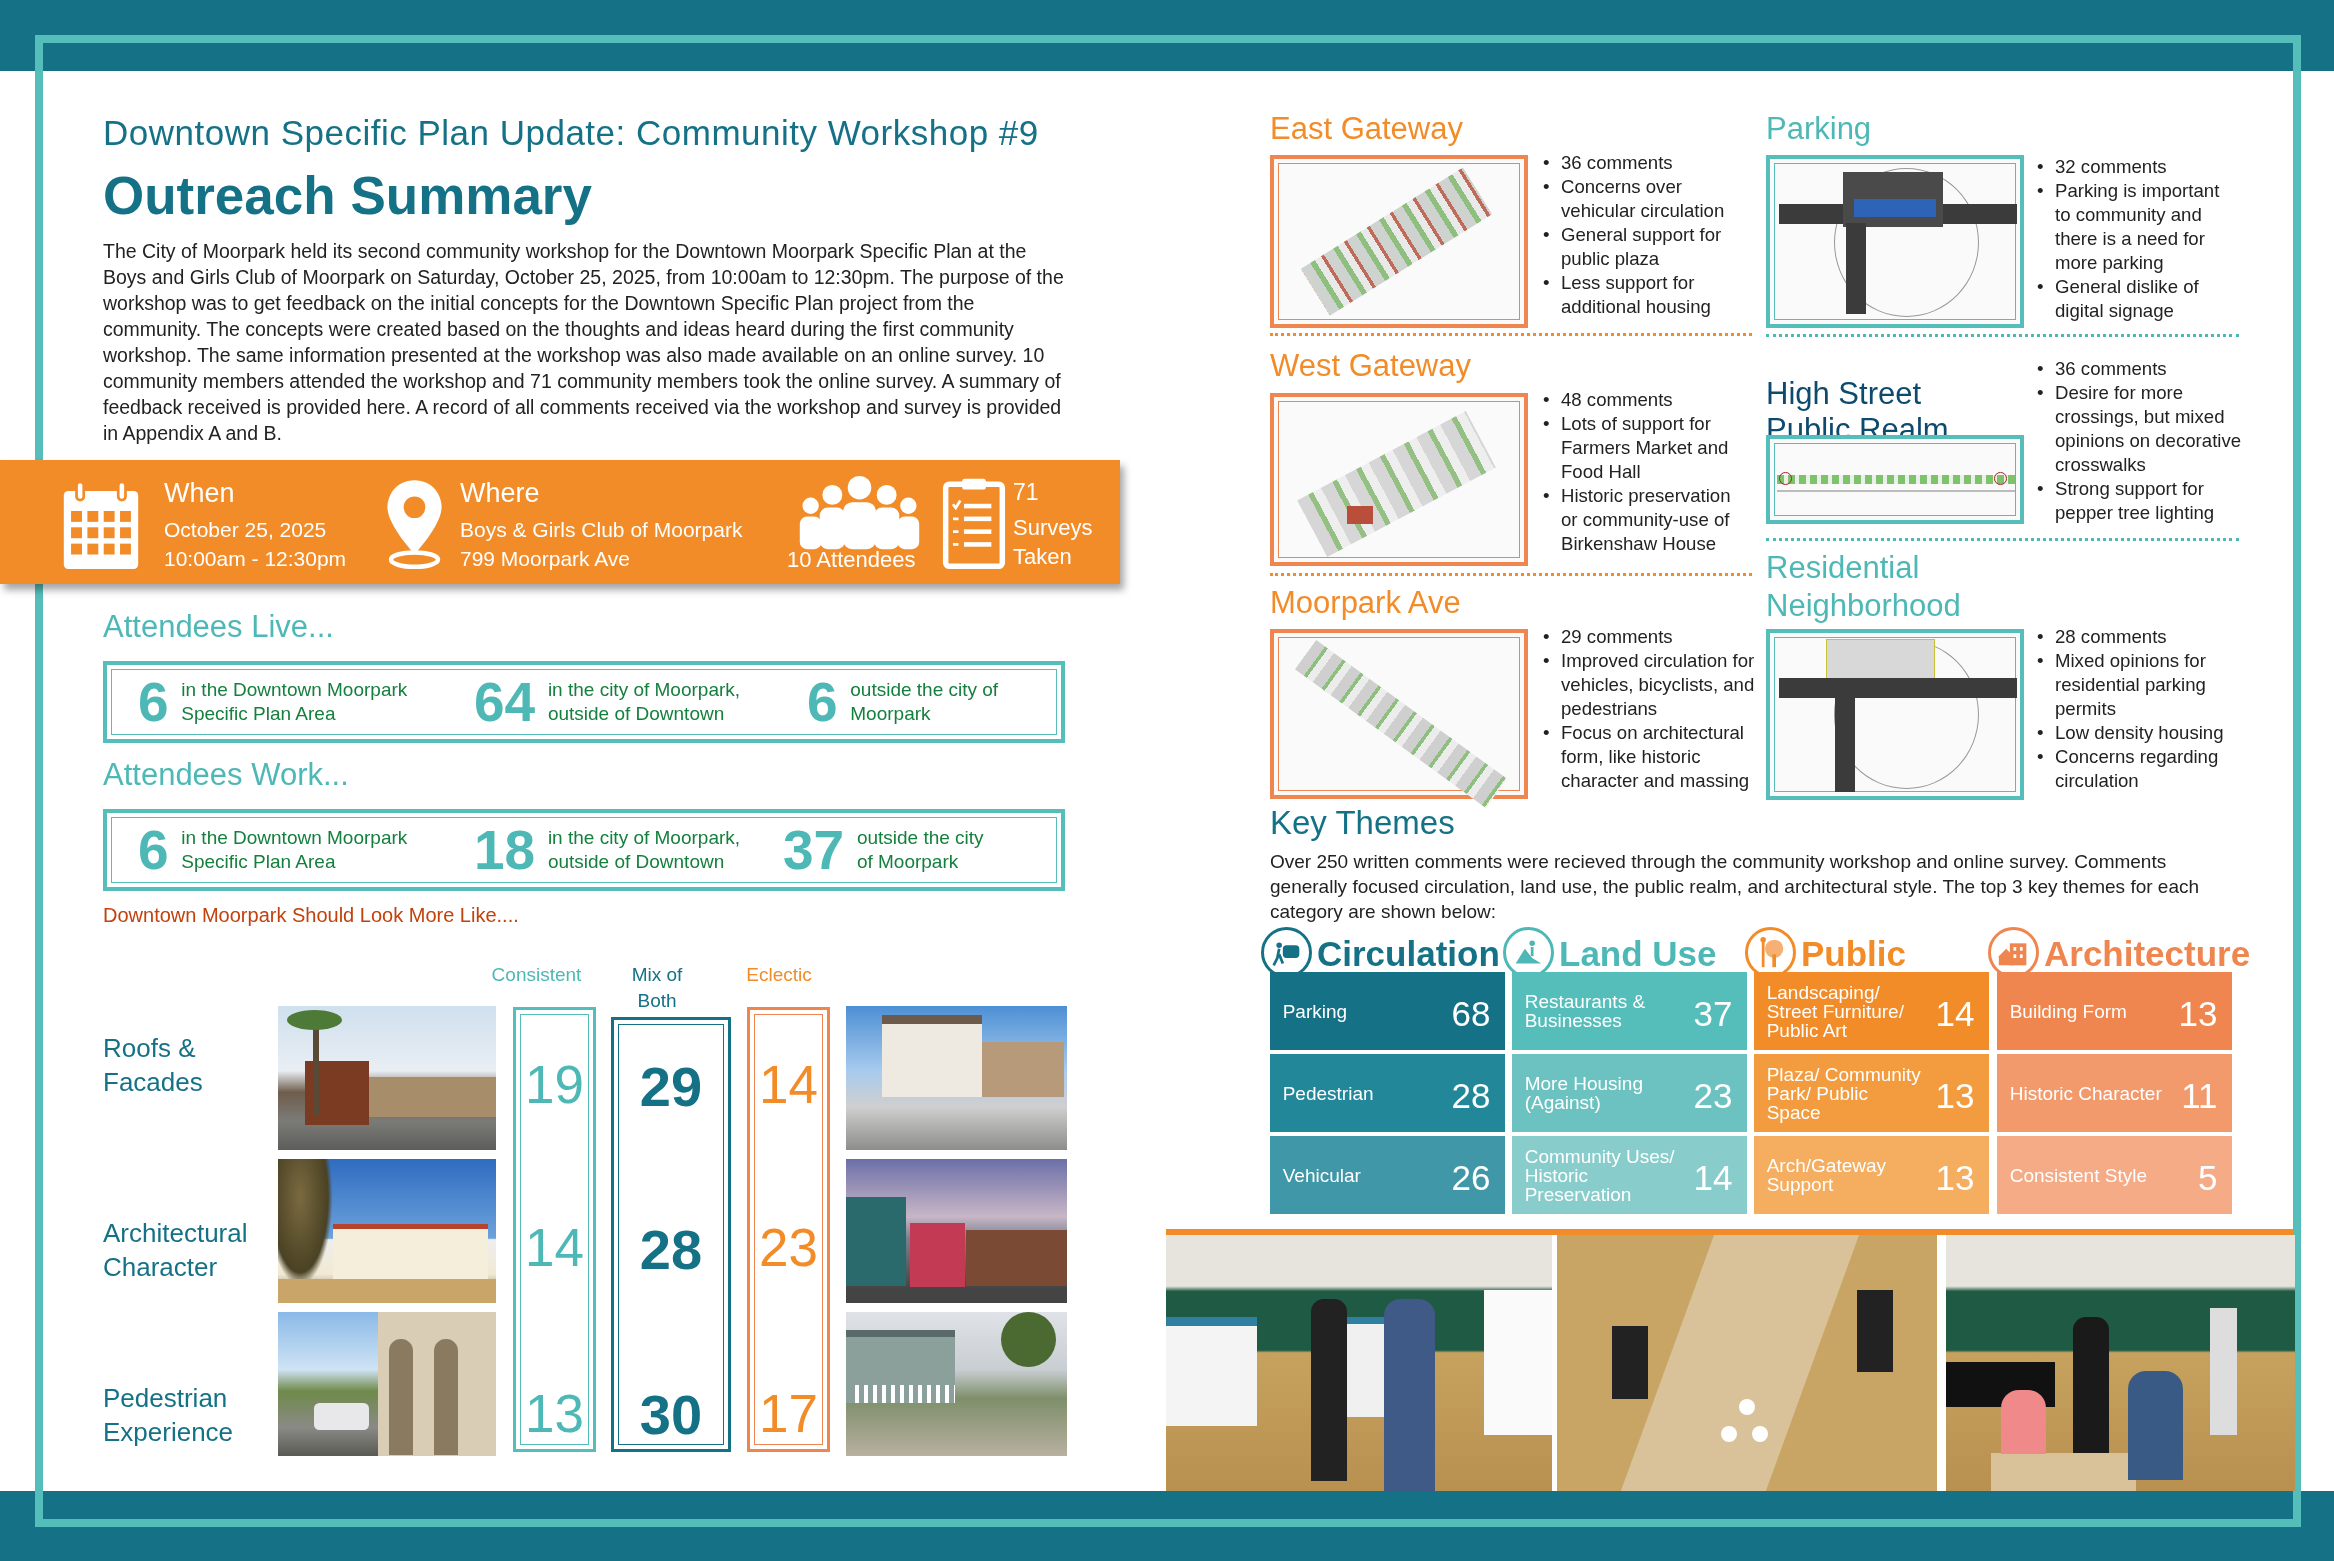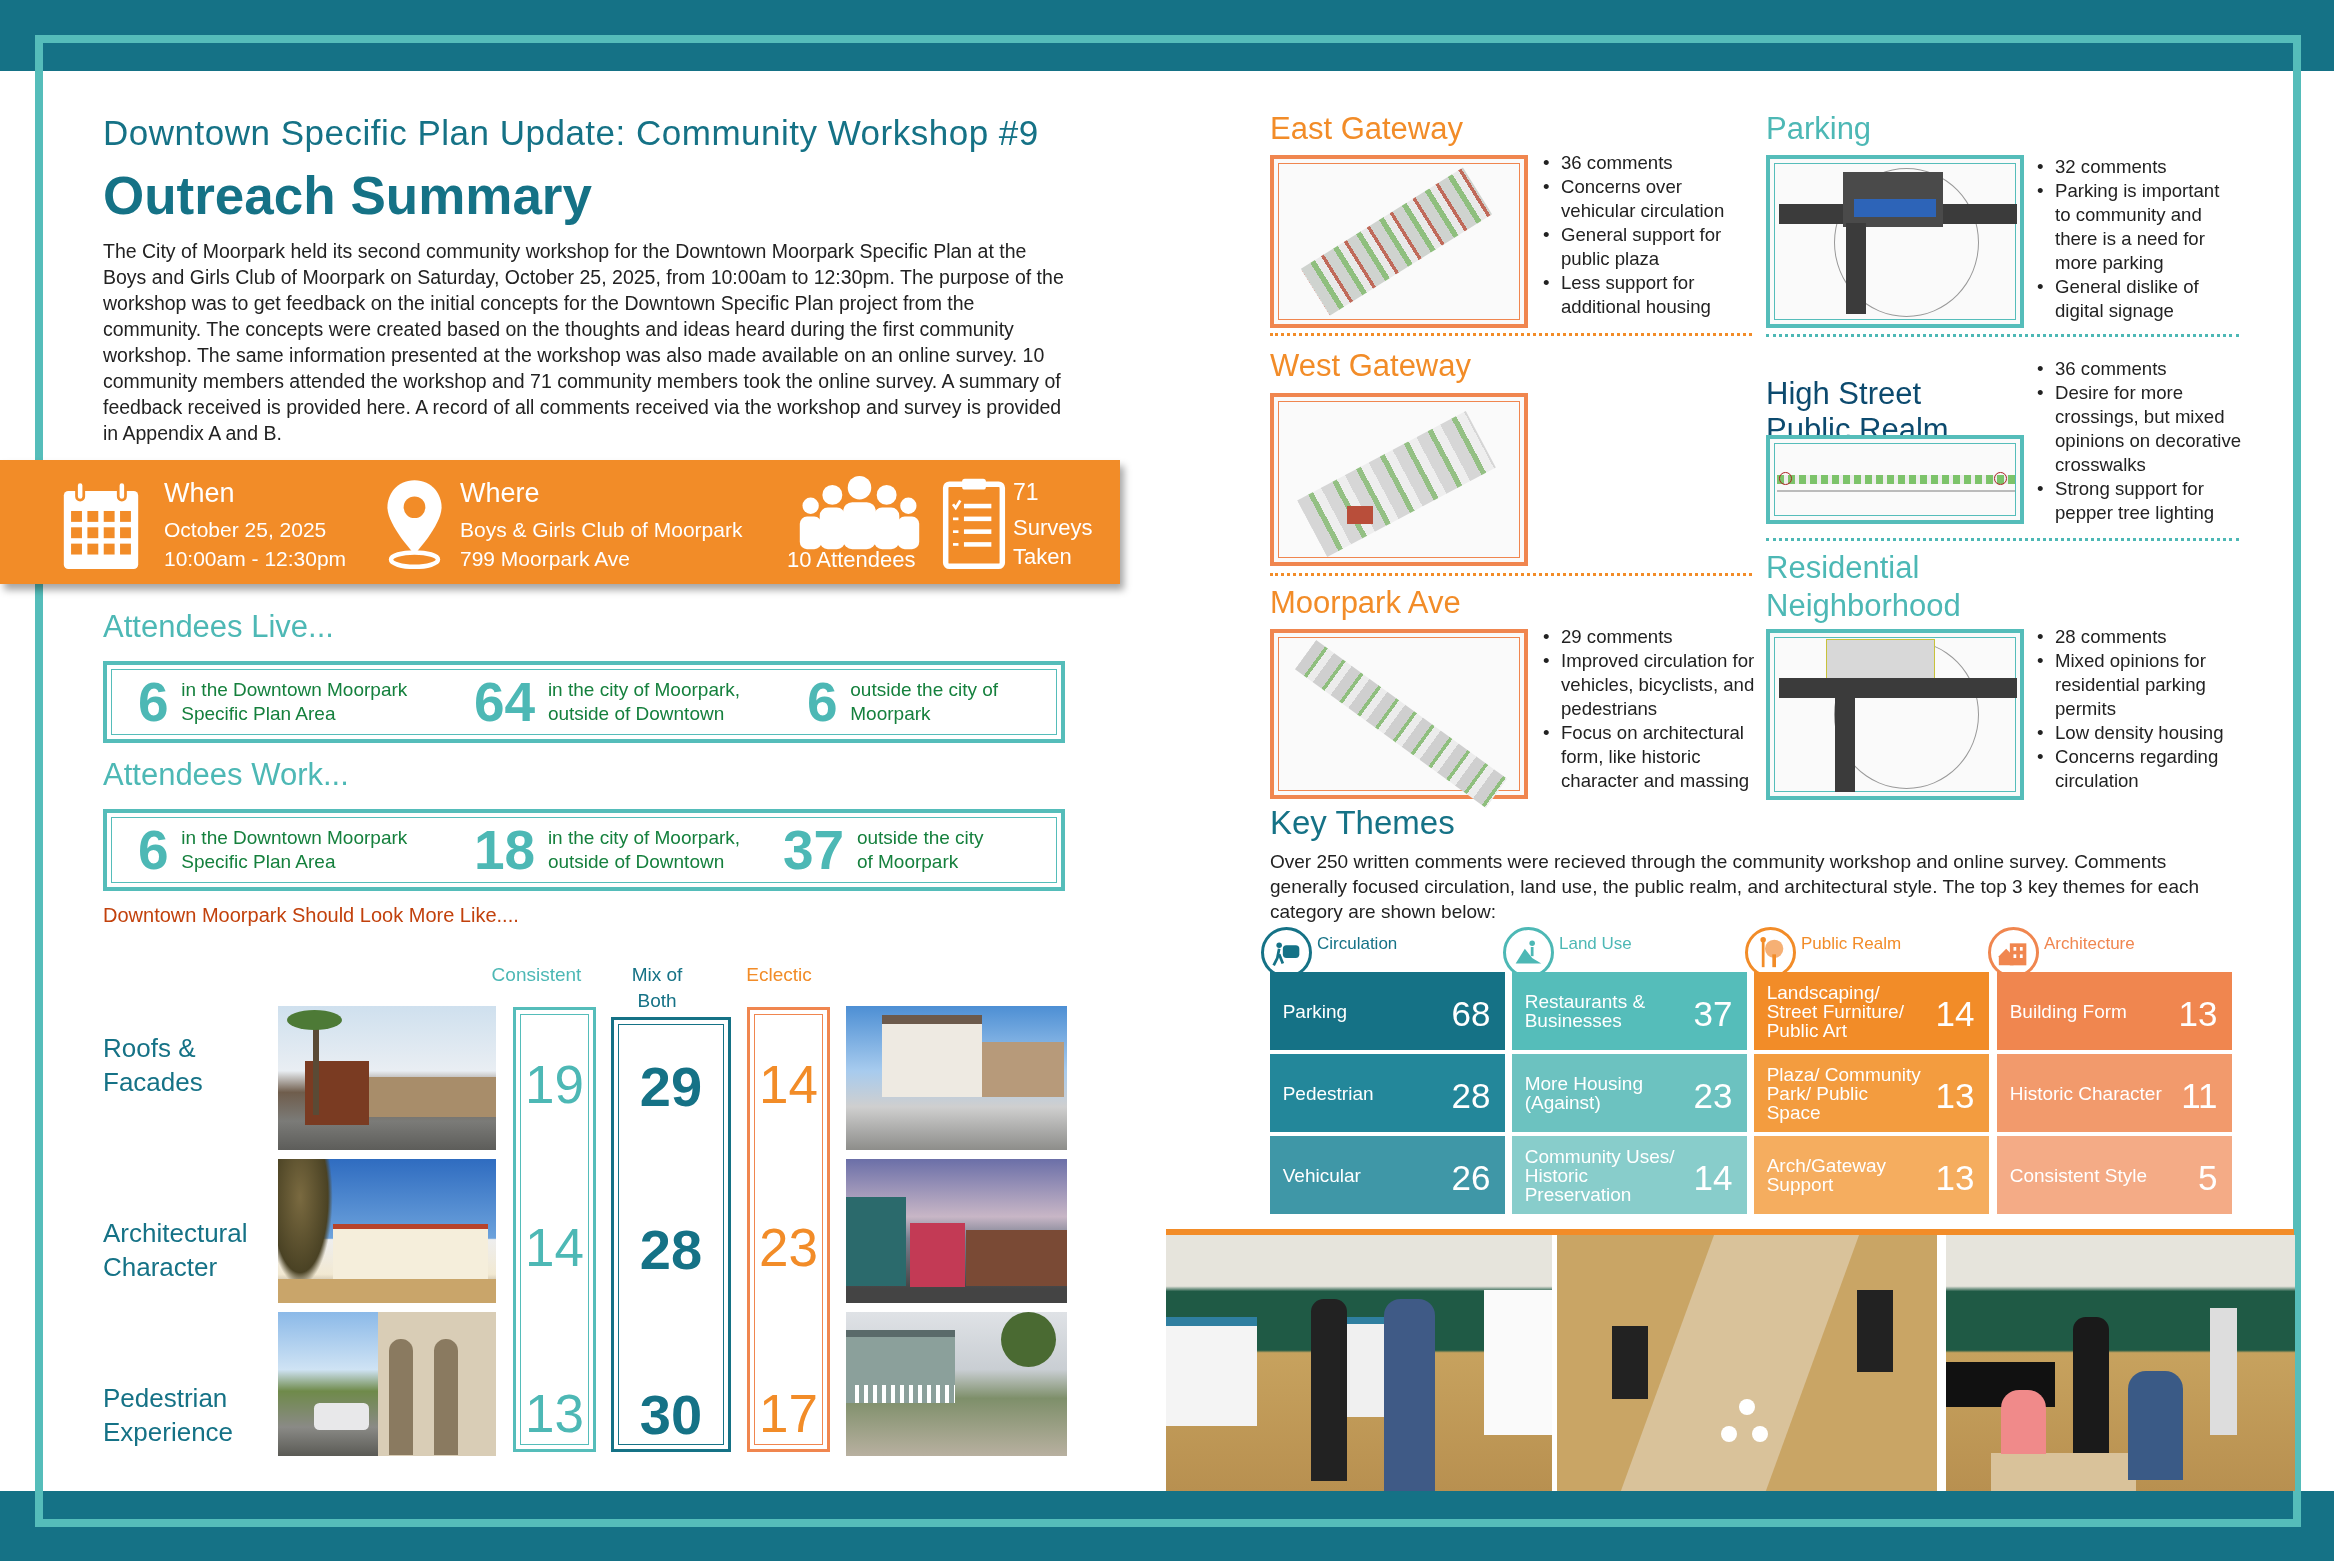--- a/index.html
+++ b/index.html
@@ -35,21 +35,21 @@
 .thumb .inner{position:absolute;left:3.6px;top:3.6px;right:3.6px;bottom:3.6px;border:1.8px solid}
 .bul{position:absolute;font-size:18.6px;line-height:24px;color:#222;list-style:none}
 .bul li{position:relative;padding-left:18px}
 .bul li::before{content:"•";position:absolute;left:0;top:0}
 .dots{position:absolute;height:0;border-top:3.6px dotted}
 .kt-h{left:1270px;top:804px;font-size:33px;color:#157286}
 .kt-p{left:1270px;top:849px;width:964px;font-size:19px;line-height:25px;color:#222}
 .cat{position:absolute;top:927px;width:235px}
 .cat-head{position:absolute;left:0;top:0;height:45px;width:235px}
 .cat-icon{position:absolute;left:-9px;top:0;width:51px;height:51px;border-radius:50%;border:3.6px solid;background:#fff;display:flex;align-items:center;justify-content:center}
-.cat-title{position:absolute;left:47px;top:7.3px;font-size:17px;font-weight:normal}
+.cat-title{position:absolute;left:47px;top:7.3px;font-size:35px;font-weight:bold}
 .cell{position:absolute;left:0;width:235px;height:78px;color:#fff}
 .cell .cl{position:absolute;left:12.7px;top:0;height:78px;display:flex;align-items:center;font-size:19px;line-height:19px;width:155px}
 .cell .cn{position:absolute;right:14.5px;top:0;height:84px;display:flex;align-items:center;font-size:35px}
 .pband{position:absolute;left:1166px;top:1229px;width:1128px;height:5.5px;background:#f28c28}
 </style>
 </head>
 <body>
 
 <div class="page">
   <div class="topband"></div>
@@ -240,20 +240,25 @@
     <li>Less support for additional housing</li>
   </ul>
   <div class="dots" style="left:1270px;top:333px;width:482px;border-color:#f28c28"></div>
 
   <div class="abs area-h" style="left:1270px;top:348px;color:#f28c28">West Gateway</div>
   <div class="thumb" style="left:1270px;top:393px;width:258px;height:173px;border-color:#f0864f">
     <div class="inner" style="border-color:#f0864f"></div>
     <div class="abs" style="left:27px;top:55px;width:191px;height:64px;transform:rotate(-28deg);background:repeating-linear-gradient(90deg,#d6d6d6 0 12.7px,#94c084 12.7px 18px,#eee 18px 27px)"></div>
     <div class="abs" style="left:73px;top:109px;width:25.5px;height:18px;background:#b94e3a"></div>
   </div>
+  <ul class="bul" style="left:1543px;top:388px;width:200px">
+    <li>48 comments</li>
+    <li>Lots of support for Farmers Market and Food Hall</li>
+    <li>Historic preservation or community-use of Birkenshaw House</li>
+  </ul>
   <div class="dots" style="left:1270px;top:573px;width:482px;border-color:#f28c28"></div>
 
   <div class="abs area-h" style="left:1270px;top:585px;color:#f28c28">Moorpark Ave</div>
   <div class="thumb" style="left:1270px;top:629px;width:258px;height:170px;border-color:#f0864f">
     <div class="inner" style="border-color:#f0864f"></div>
     <div class="abs" style="left:9px;top:73px;width:236px;height:36px;transform:rotate(36deg);background:repeating-linear-gradient(90deg,#cfcfcf 0 11px,#8fbf7e 11px 14.5px,#ececec 14.5px 22px)"></div>
   </div>
   <ul class="bul" style="left:1543px;top:625px;width:214px">
     <li>29 comments</li>
     <li>Improved circulation for vehicles, bicyclists, and pedestrians</li>

